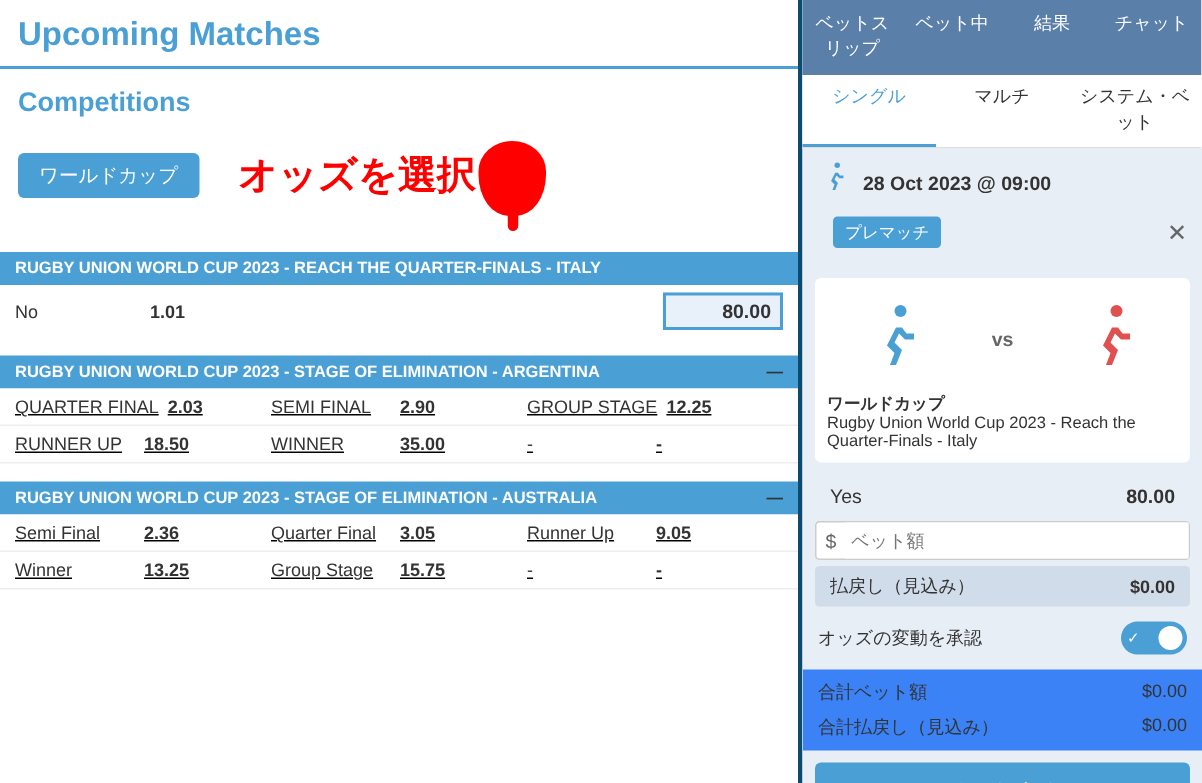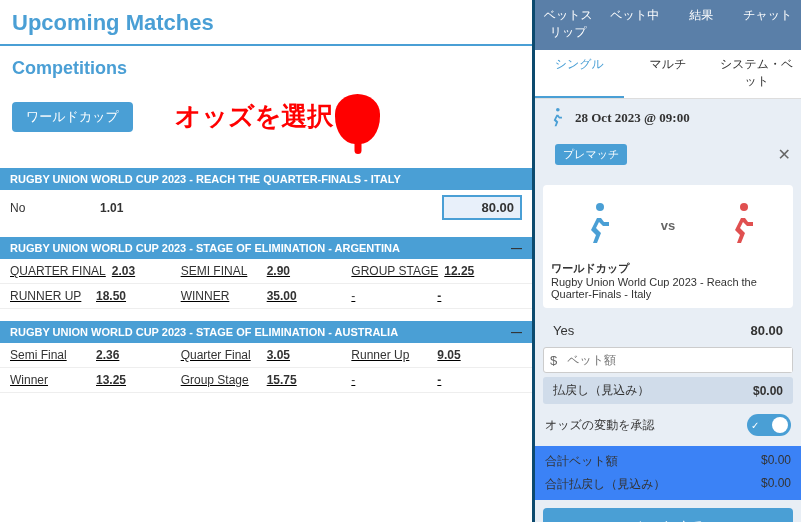--- a/index.html
+++ b/index.html
@@ -49,21 +49,21 @@
       border-radius: 4px;
       cursor: pointer;
       font-size: 13px;
     }
 
     .odds-annotation {
       display: inline-block;
       color: red;
       font-size: 26px;
       font-weight: bold;
-      margin-left: 30px;
+      margin-left: 14px;
       vertical-align: middle;
       font-family: 'MS Gothic', sans-serif;
     }
 
     .match-section {
       margin-top: 12px;
     }
 
     .match-header {
       background: #4a9fd5;
@@ -175,25 +175,24 @@
 
     .bet-slip-content {
       flex: 1;
       overflow-y: auto;
       background: #e8eef5;
       padding: 0;
     }
 
     .match-time-bar {
       display: flex;
-      align-items: center;
+      align-items: flex-end;
       background: #e8eef5;
       padding: 8px 10px;
       gap: 8px;
-      font-family: Liberation Serif, serif;
     }
 
     .match-time-text {
       font-size: 13px;
       color: #333;
       font-weight: bold;
     }
 
     .pre-match-badge {
       background: #4a9fd5;

